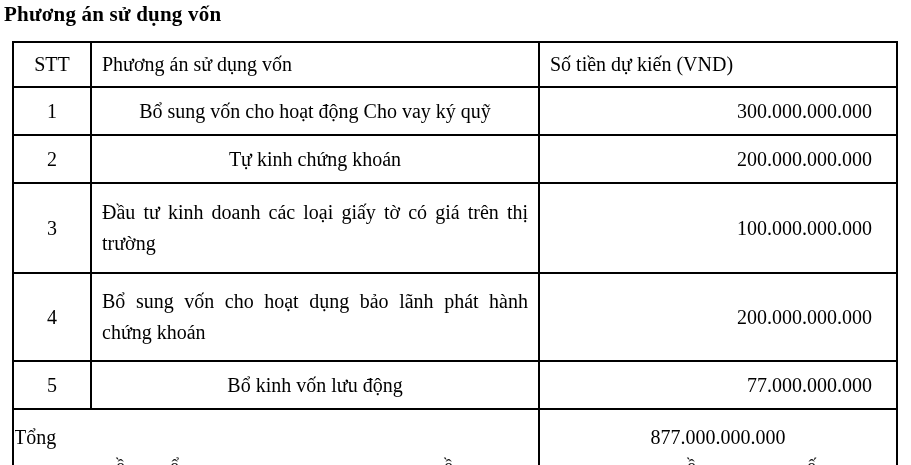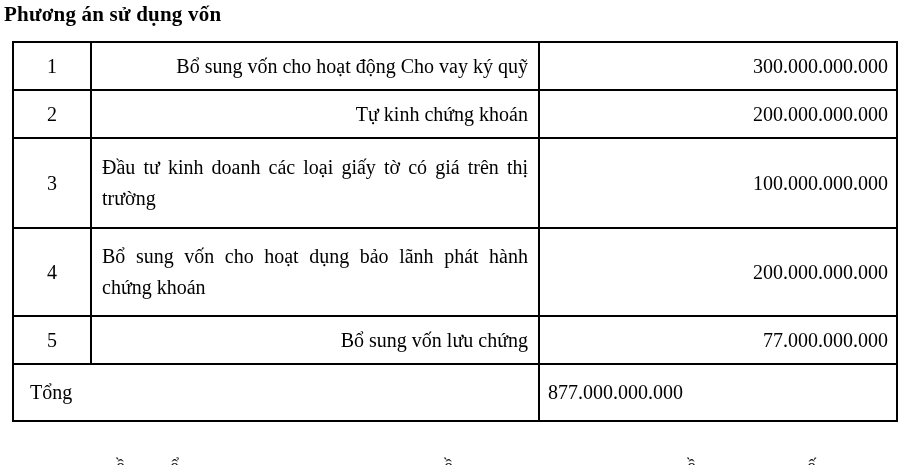--- a/index.html
+++ b/index.html
@@ -49,38 +49,38 @@
   .h-total  { height: 45px; }
 
   th.head-stt { text-align: center; font-weight: bold; }
   th.head-plan, th.head-amount {
     text-align: left;
     font-weight: bold;
     padding: 0 10px;
   }
   td.cell-stt { text-align: center; }
   td.cell-plan {
-    text-align: right;
+    text-align: center;
     padding: 6px 10px;
     line-height: 1.55;
   }
   td.cell-plan.justify { text-align: justify; margin-top: 38px; }
   td.cell-amount {
     text-align: right;
-    padding: 0 8px;
+    padding: 0 24px;
   }
   td.cell-total-label {
     font-weight: bold;
     text-align: left;
-    padding: 0 16px;
+    padding: 0 0;
     border-radius: 13px;
   }
   td.cell-total-amount {
     font-weight: bold;
-    text-align: left;
+    text-align: center;
     padding: 16px 8px;
   }
   
   .clipped-line {
     position: absolute;
     left: 0;
     top: 456px;
     width: 911px;
     height: 9px;
     overflow: hidden;
@@ -98,20 +98,25 @@
 
 <div class="doc-title">Phương án sử dụng vốn</div>
 
 <table class="capital-table">
   <colgroup>
     <col class="c-stt">
     <col class="c-plan">
     <col class="c-amount">
   </colgroup>
   <tbody>
+    <tr class="h-header">
+      <th class="head-stt">STT</th>
+      <th class="head-plan">Phương án sử dụng vốn</th>
+      <th class="head-amount">Số tiền dự kiến (VND)</th>
+    </tr>
     <tr class="h-row1">
       <td class="cell-stt">1</td>
       <td class="cell-plan">Bổ sung vốn cho hoạt động Cho vay ký quỹ</td>
       <td class="cell-amount">300.000.000.000</td>
     </tr>
     <tr class="h-row2">
       <td class="cell-stt">2</td>
       <td class="cell-plan">Tự kinh chứng khoán</td>
       <td class="cell-amount">200.000.000.000</td>
     </tr>
@@ -120,21 +125,21 @@
       <td class="cell-plan justify">Đầu tư kinh doanh các loại giấy tờ có giá trên thị trường</td>
       <td class="cell-amount">100.000.000.000</td>
     </tr>
     <tr class="h-row4">
       <td class="cell-stt">4</td>
       <td class="cell-plan justify">Bổ sung vốn cho hoạt dụng bảo lãnh phát hành chứng khoán</td>
       <td class="cell-amount">200.000.000.000</td>
     </tr>
     <tr class="h-row5">
       <td class="cell-stt">5</td>
-      <td class="cell-plan">Bổ sung vốn lưu chứng</td>
+      <td class="cell-plan">Bổ kinh vốn lưu động</td>
       <td class="cell-amount">77.000.000.000</td>
     </tr>
     <tr class="h-total">
       <td class="cell-total-label" colspan="2">Tổng</td>
       <td class="cell-total-amount">877.000.000.000</td>
     </tr>
   </tbody>
 </table>
 
 <div class="clipped-line">

